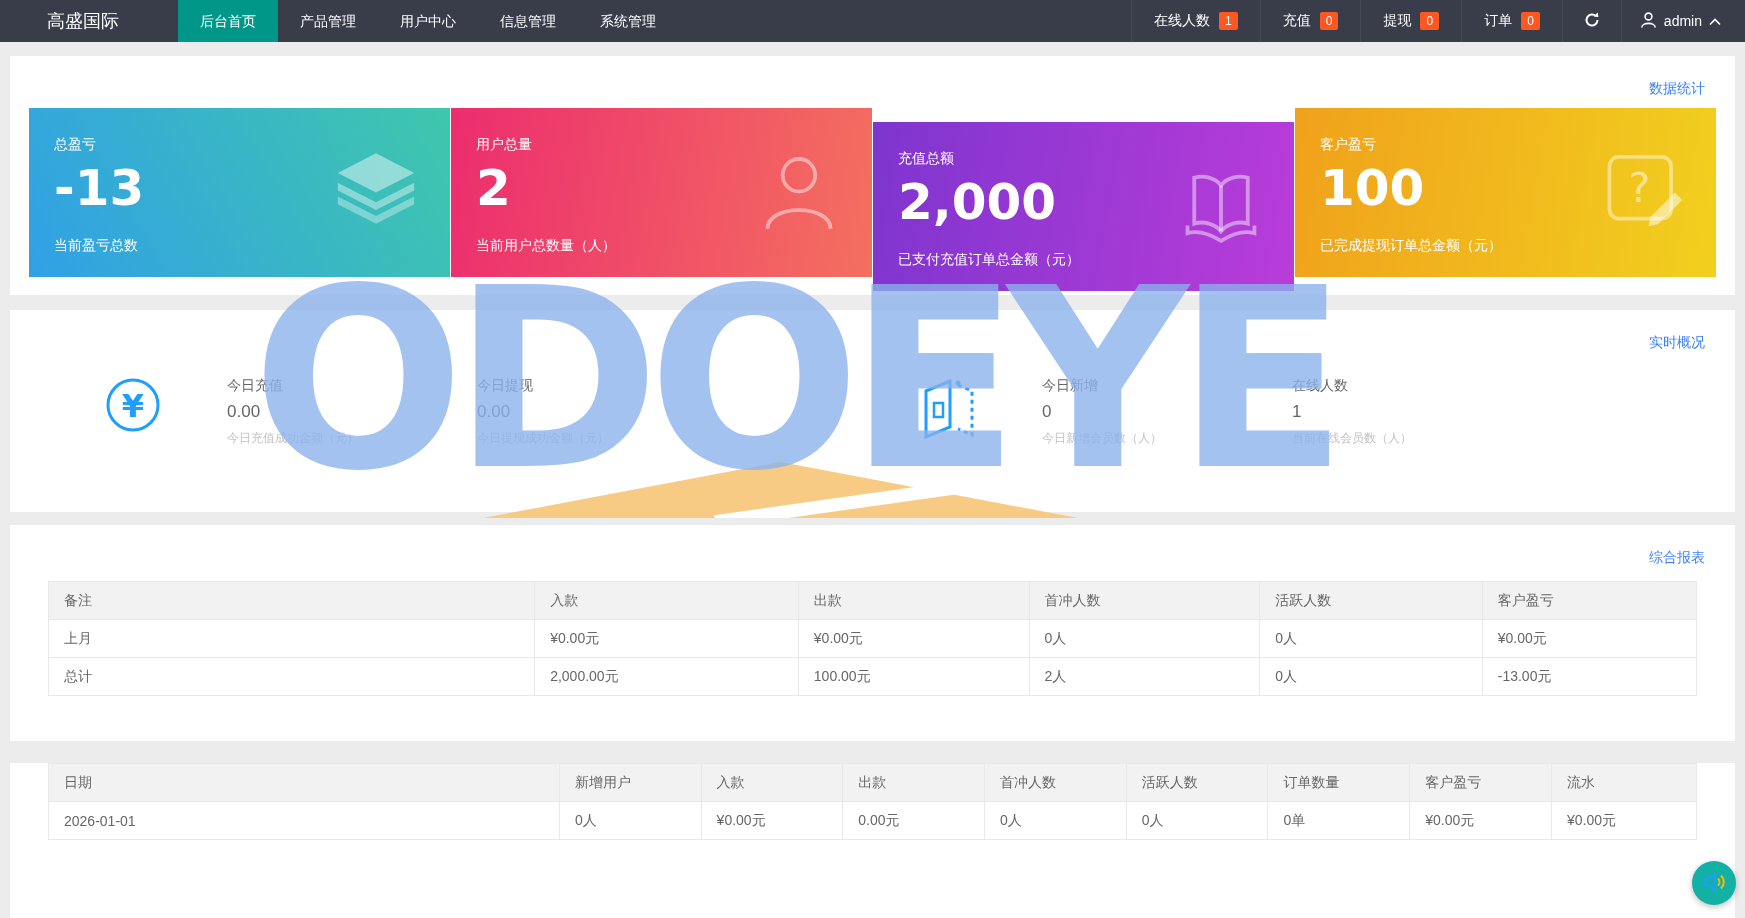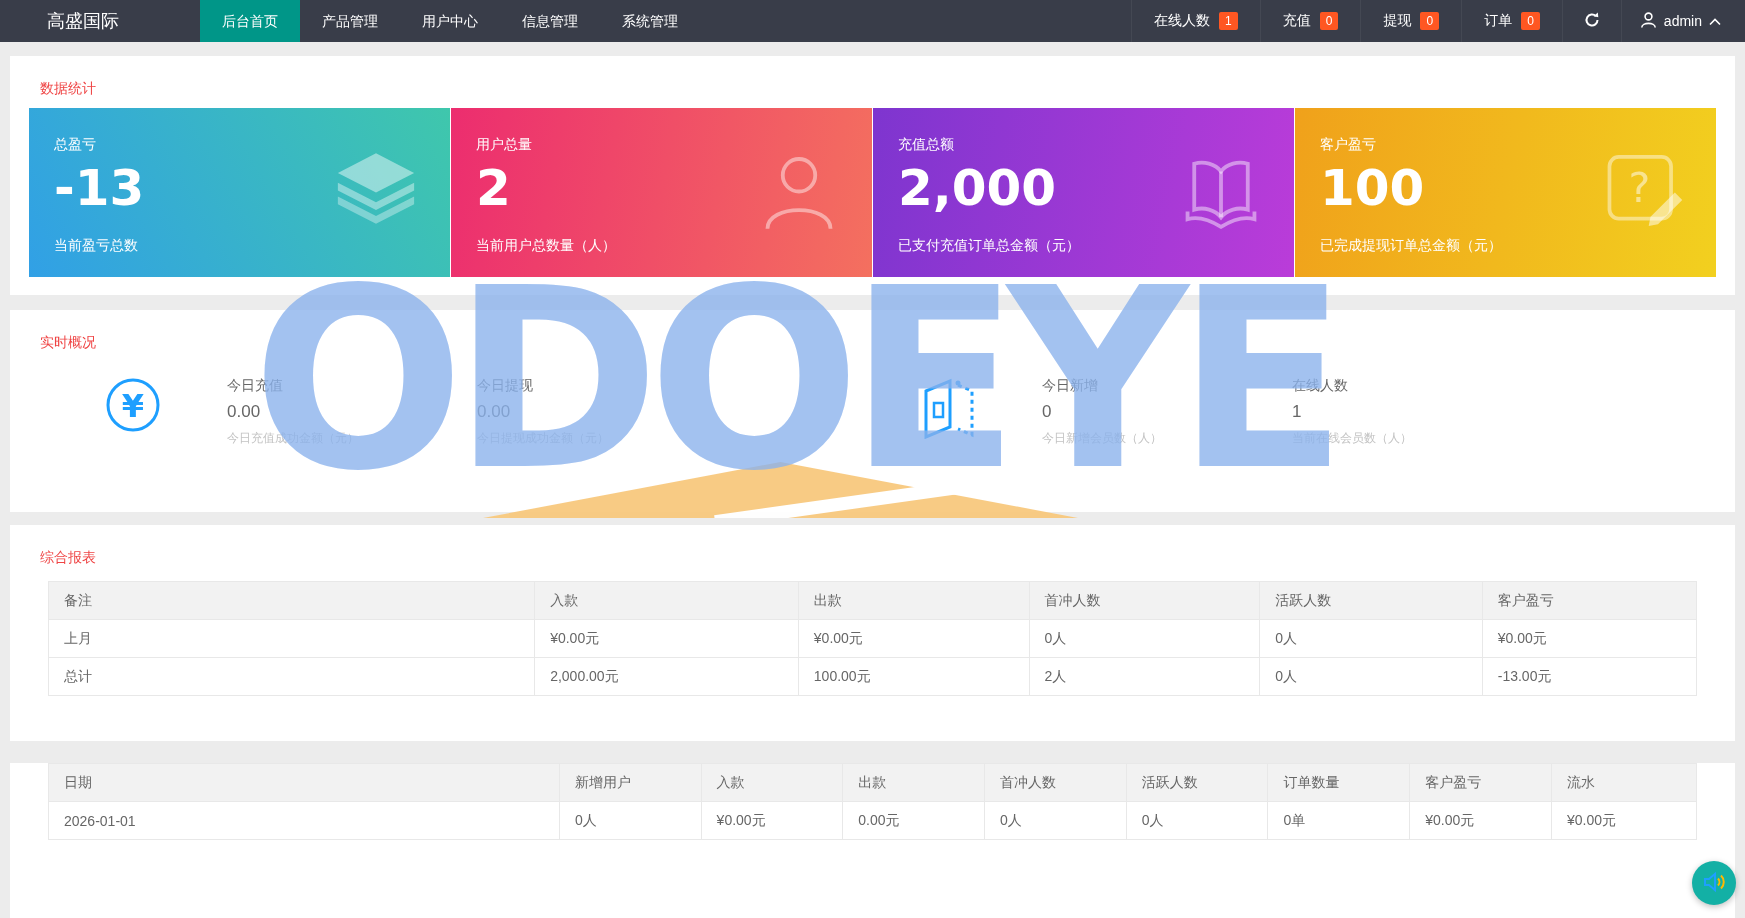--- a/index.html
+++ b/index.html
@@ -5,46 +5,46 @@
   * { margin:0; padding:0; box-sizing:border-box; }
   html,body { width:1745px; height:918px; overflow:hidden; }
   body {
     position:relative;
     background:#ececec;
     font-family:"Liberation Sans","DejaVu Sans",sans-serif;
     font-size:14px; color:#666;
   }
   
   .navbar { height:42px; background:#393D49; display:flex; align-items:stretch; color:#fff; position:relative; z-index:10; }
-  .brand { width:200px; line-height:42px; padding-left:47px; font-size:18px; color:#fff; white-space:nowrap; }
+  .brand { width:178px; line-height:42px; padding-left:47px; font-size:18px; color:#fff; white-space:nowrap; }
   .nav-menu { display:flex; }
   .nav-item { line-height:42px; padding:0 22px; cursor:pointer; color:#fff; }
   .nav-item.active { background:#009688; }
   .nav-right { margin-left:auto; display:flex; align-items:stretch; }
   .status-item { display:flex; align-items:center; padding:0 22px; border-left:1px solid rgba(255,255,255,.06); cursor:pointer; }
   .badge { background:#FF5722; color:#fff; font-size:12px; line-height:18px; padding:0 6px; border-radius:2px; margin-left:9px; }
   .icon-btn { display:flex; align-items:center; padding:0 20px; border-left:1px solid rgba(255,255,255,.06); cursor:pointer; }
   .user-btn { display:flex; align-items:center; gap:7px; padding:0 24px 0 18px; border-left:1px solid rgba(255,255,255,.06); cursor:pointer; }
   
   .panel { background:#fff; margin:0 10px; position:relative; }
-  .panel-title { padding:24px 30px 0; color:#ef4444; }
+  .panel-title { padding:24px 30px 0; color:#3b82f6;text-align:right; }
   #panel-stats  { margin-top:14px; height:239px; }
   #panel-rt     { margin-top:15px; height:202px; }
   #panel-report { margin-top:13px; height:216px; }
   #panel-detail { margin-top:22px; height:240px; }
   
   .cards { display:flex; gap:1px; padding:0 19px; margin-top:10px; }
   .card { flex:1; height:169px; color:#fff; position:relative; padding:28px 0 0 25px; overflow:hidden; }
   .card .c-label { font-size:14px; }
   .card .c-value { font-size:50px; line-height:1.05; margin-top:8px; font-family:"DejaVu Sans","Liberation Sans",sans-serif; font-weight:700; }
   .card .c-desc  { position:absolute; left:25px; bottom:22px; font-size:14px; }
   .card .c-icon  { position:absolute; right:30px; top:50%; transform:translateY(-50%); }
   .card0 { background:linear-gradient(60deg,#31a0e6 0%,#3fc7ac 100%); }
   .card1 { background:linear-gradient(100deg,#ec2d6f 0%,#f4705f 100%); }
-  .card2 { background:linear-gradient(100deg,#7e35cf 0%,#ba3cd9 100%); }
+  .card2 { background:linear-gradient(100deg,#7e35cf 0%,#ba3cd9 100%);margin-top:14px; }
   .card3 { background:linear-gradient(100deg,#f0a11b 0%,#f2d01f 100%); }
   
   .rt-row { display:flex; padding-left:95px; margin-top:25px; }
   .rt-group { display:flex; width:50%; }
   .rt-icon { width:56px; height:62px; margin-right:66px; flex:none; }
   .rt-stat { width:250px; }
   .rt-label { color:#666; }
   .rt-value { font-size:17px; color:#666; margin-top:7px; }
   .rt-desc  { font-size:12px; color:#c3c3c3; margin-top:8px; }
   

